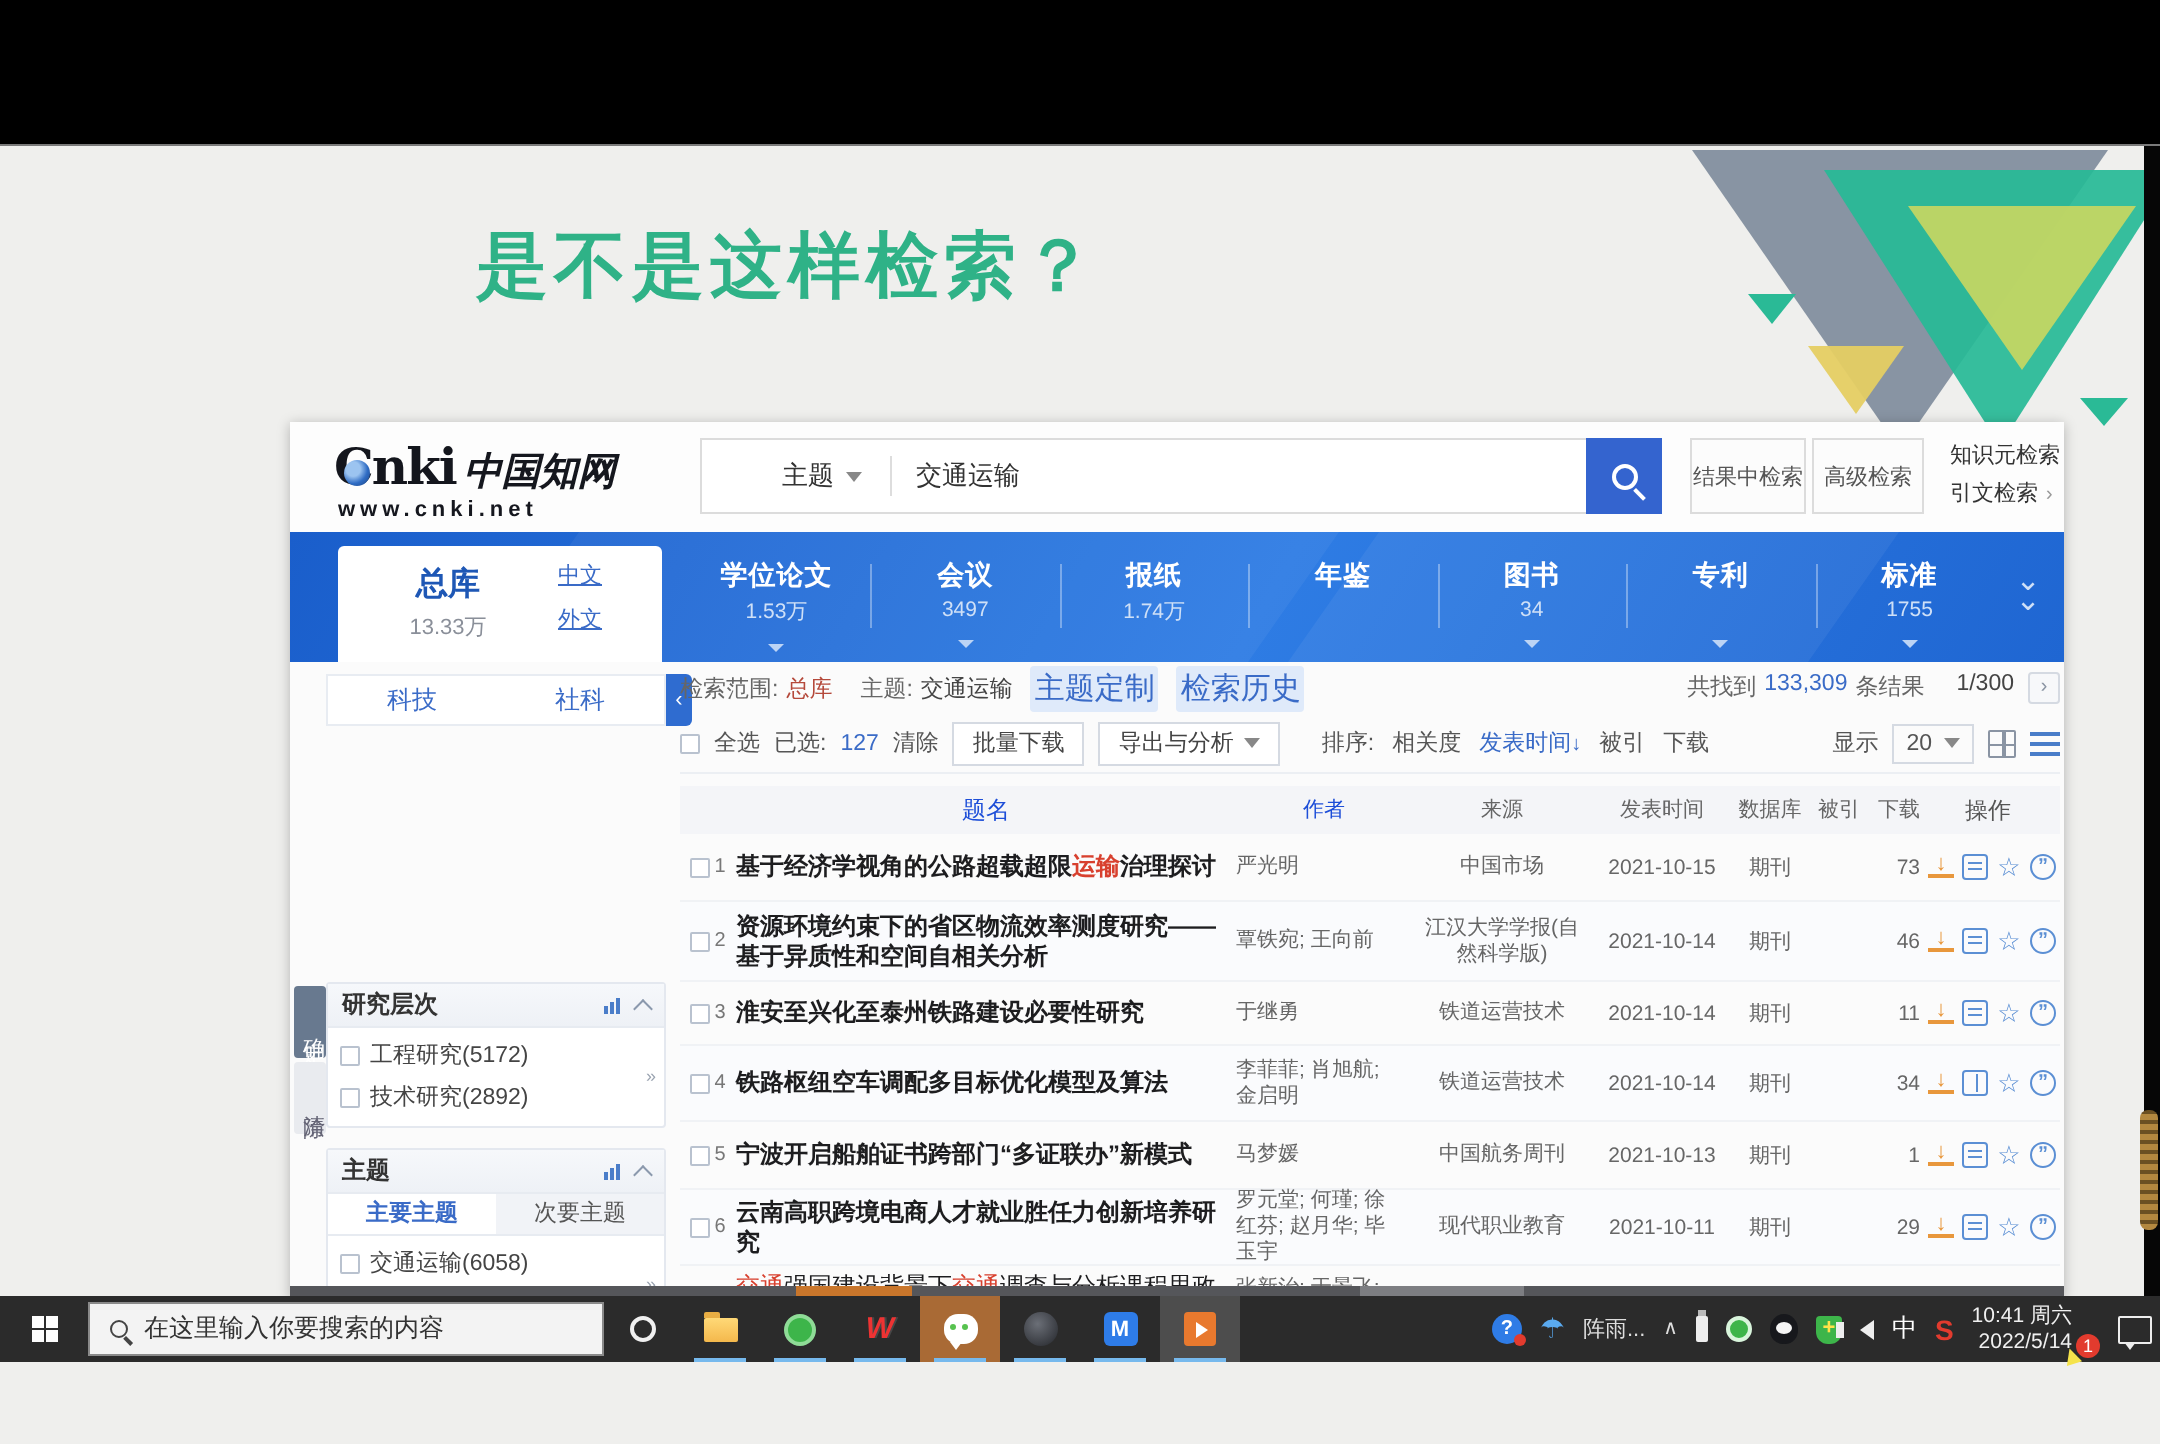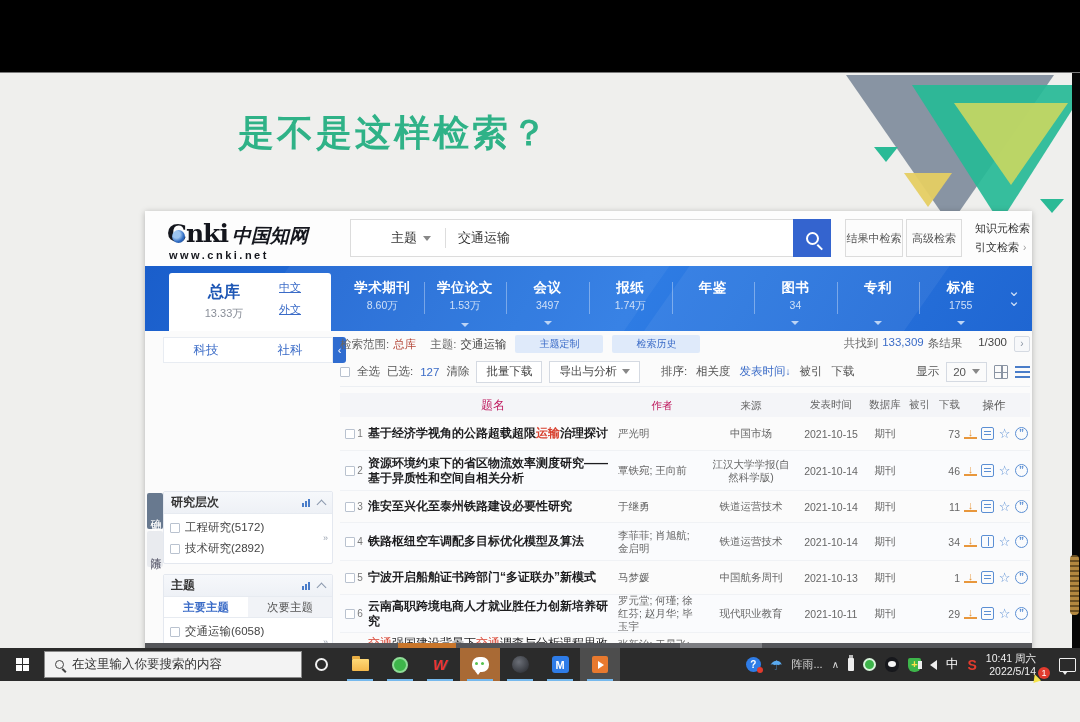--- a/index.html
+++ b/index.html
@@ -103,21 +103,21 @@
   .ftabs { display:flex; border-bottom:1px solid #e7ebf1; }
   .ftab { flex:1; text-align:center; font-size:11.5px; line-height:20px; cursor:pointer; }
   .ftab.on { color:#3a6bc7; background:#fff; font-weight:bold; }
   .ftab.off { color:#555; background:#f1f3f7; }
 
   
   .main { position:absolute; left:195px; top:0; width:690px; }
   .crumb { height:26px; display:flex; align-items:center; font-size:11.5px; color:#666; gap:4px; }
   .crumb .scope-v { color:#b5493b; cursor:pointer; }
   .crumb .plain { color:#444; }
-  .pill { background:#dfeafa; color:#3a6bc7; font-size:10px; padding:2px 24px; border-radius:2px; margin-left:5px; cursor:pointer; }
+  .pill { background:#dfeafa; color:#3a6bc7; font-size:15px; padding:2px 2px; border-radius:2px; margin-left:5px; cursor:pointer; }
   .crumb-right { margin-left:auto; display:flex; align-items:flex-start; gap:4px; white-space:nowrap; }
   .crumb-right .cnt { color:#3a6bc7; }
   .pagebox { width:16px; height:16px; border:1px solid #d5dae2; background:#f7f8fa; color:#8a94a3; font-size:10px; line-height:14px; text-align:center; border-radius:2px; cursor:pointer; margin-left:3px; }
 
   .toolbar { height:30px; display:flex; align-items:center; font-size:11.5px; color:#555; gap:7px; border-bottom:1px solid #eceff3; }
   .toolbar .blue { color:#3a6bc7; }
   .tb-btn { height:22px; border:1px solid #d5dae2; background:#fff; padding:0 9px; font-size:11.5px; color:#444; display:flex; align-items:center; gap:5px; cursor:pointer; }
   .tb-sort { display:flex; align-items:flex-end; gap:9px; margin-left:14px; }
   .sort-active { color:#3a6bc7; cursor:pointer; }
   .sort-item { cursor:pointer; }
@@ -136,21 +136,21 @@
   .c-num { width:28px; display:flex; align-items:center; justify-content:center; gap:2px; font-size:10px; color:#777; }
   .c-title { width:250px; font-size:12px; font-weight:bold; color:#1d1d1f; line-height:15px; padding-right:6px; cursor:pointer; }
   .c-title .hl { color:#d8402e; }
   .c-auth { width:88px; font-size:10.5px; color:#666; line-height:13px; padding-right:4px; }
   .c-src { width:90px; font-size:10.5px; color:#666; line-height:13px; text-align:center; padding:0 2px; cursor:pointer; }
   .c-date { width:70px; font-size:10.5px; color:#666; text-align:center; }
   .c-db { width:38px; font-size:10.5px; color:#666; text-align:center; }
   .c-cited { width:26px; font-size:10.5px; color:#666; text-align:right; }
   .c-dl { width:30px; font-size:10.5px; color:#666; text-align:right; }
   .c-ops { width:70px; display:flex; align-items:center; justify-content:flex-end; gap:4px; padding-right:2px; }
-  .thead .c-title,.thead .c-auth { text-align:center; padding:0; font-weight:normal; color:#be185d; }
+  .thead .c-title,.thead .c-auth { text-align:center; padding:0; font-weight:normal; color:#1d4ed8; }
   .op { width:13px; height:13px; display:flex; align-items:center; justify-content:center; cursor:pointer; font-size:11px; }
   .op-dl { color:#e8973c; font-weight:bold; border-bottom:2px solid #e8973c; height:11px; line-height:9px; }
   .op-doc { border:1.2px solid #5b8fd4; border-radius:2px; position:relative; }
   .op-doc::before { content:""; position:absolute; left:2px; top:3px; right:2px; height:1.2px; background:#5b8fd4; box-shadow:0 3px 0 #5b8fd4; }
   .op-book { border:1.2px solid #5b8fd4; border-radius:2px; position:relative; }
   .op-book::before { content:""; position:absolute; left:50%; top:1px; bottom:1px; width:1.2px; background:#5b8fd4; }
   .op-star { color:#5b8fd4; font-size:13px; }
   .op-quote { border:1.2px solid #5b8fd4; border-radius:50%; color:#5b8fd4; font-size:10px; line-height:10px; font-weight:bold; }
 
   
@@ -256,24 +256,20 @@
           <div class="total-main">
             <div class="total-label">总库</div>
             <div class="total-count">13.33万</div>
           </div>
           <div class="total-side">
             <span>中文</span>
             <span>外文</span>
           </div>
         </div>
         <div class="nav-tabs">
-          <div class="nav-tab">
-            <span class="nt-label">学术期刊</span>
-            <span class="nt-count">8.60万</span>
-          </div>
           <div class="nav-tab">
             <span class="nt-label">学位论文</span>
             <span class="nt-count">1.53万</span>
             <span class="nt-caret"></span>
           </div>
           <div class="nav-tab">
             <span class="nt-label">会议</span>
             <span class="nt-count">3497</span>
             <span class="nt-caret"></span>
           </div>

